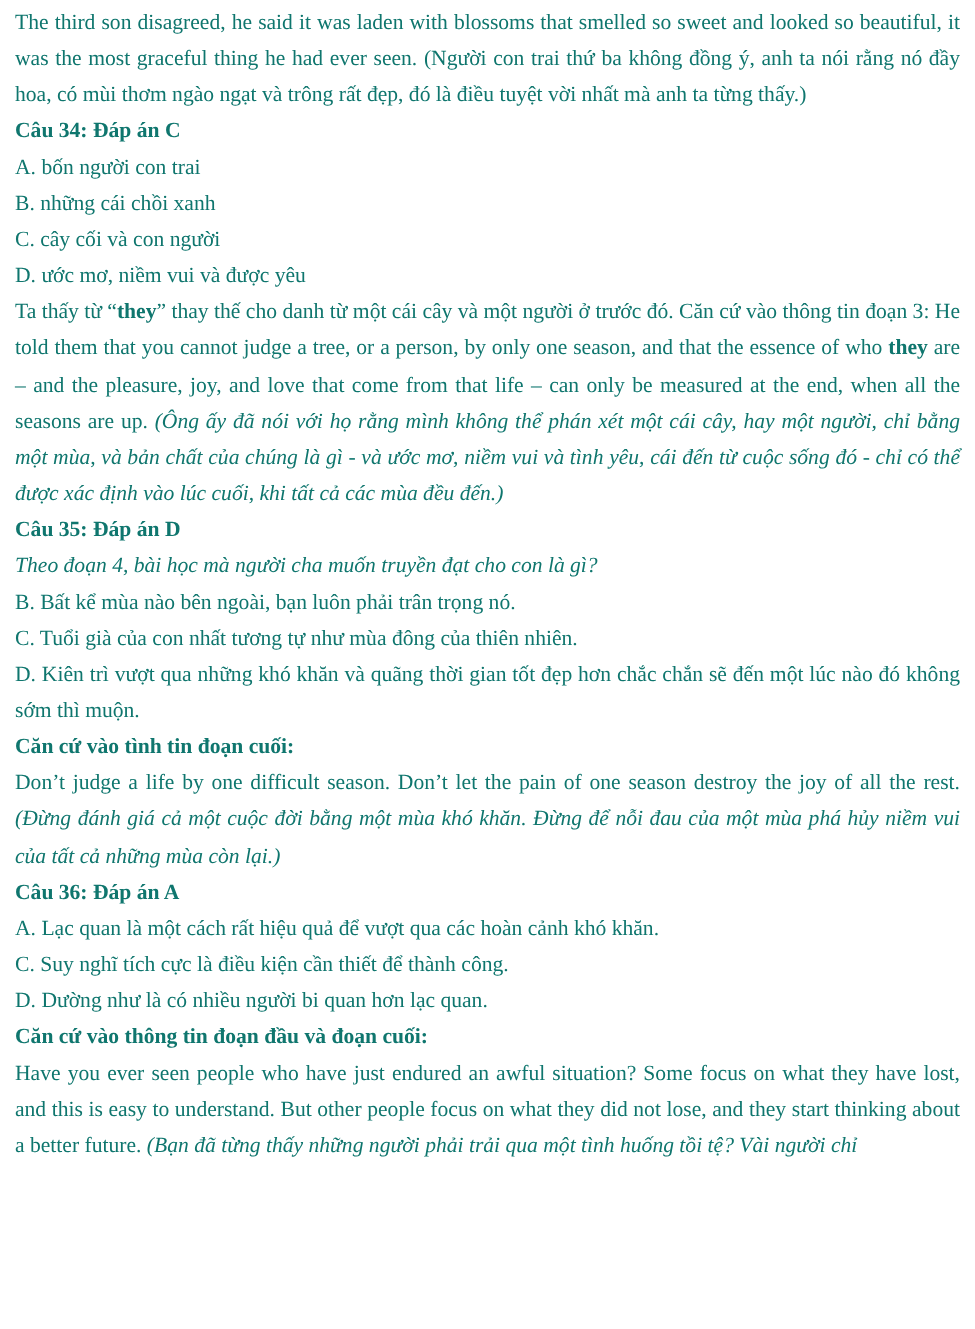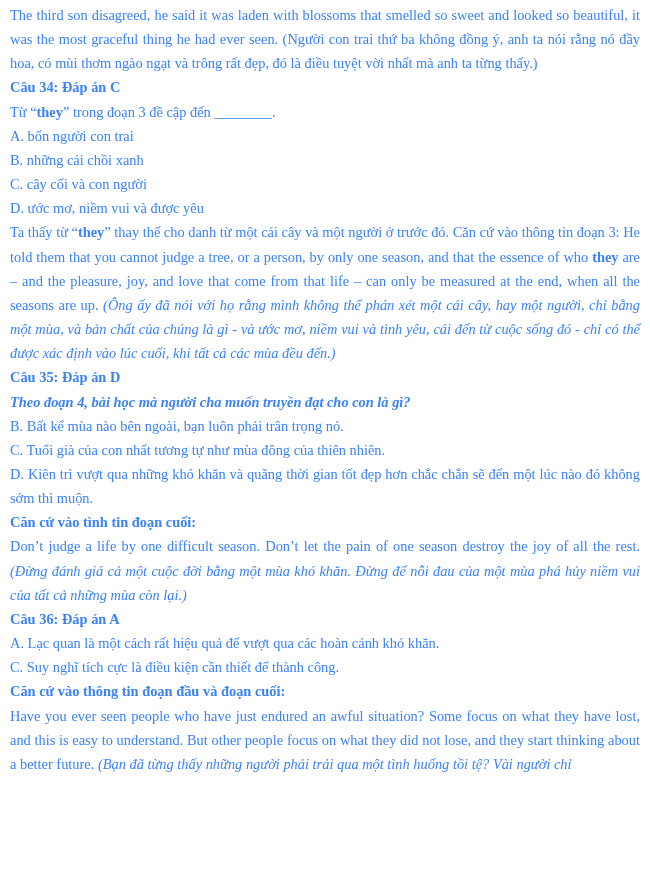--- a/index.html
+++ b/index.html
@@ -11,41 +11,40 @@
     width: 650px;
     height: 886px;
     overflow: hidden;
   }
   .page {
     box-sizing: border-box;
     width: 650px;
     padding: 3px 10px 0 10px;
     font-family: "Liberation Serif", "DejaVu Serif", serif;
     font-size: 14.4px;
-    color: #3b82f6;
+    color: #0f766e;
   }
   .page p {
     margin: 0;
     line-height: 24.15px;
   }
   .justify { text-align: justify; }
   .b  { font-weight: bold; }
   .i  { font-style: italic; }
-  .bi { font-weight: bold; font-style: italic; }
+  .bi { font-weight: normal; font-style: italic; }
 </style>
 </head>
 <body>
 
 <div class="page">
 
   <p class="justify"><span>The third son disagreed, he said it was laden with blossoms that smelled so sweet and looked so beautiful, it was the most graceful thing he had ever seen. </span><span>(Người con trai thứ ba không đồng ý, anh ta nói rằng nó đầy hoa, có mùi thơm ngào ngạt và trông rất đẹp, đó là điều tuyệt vời nhất mà anh ta từng thấy.)</span></p>
 
   <p class="b">Câu 34: Đáp án C</p>
 
-  <p><span>Từ “</span><span class="b">they</span><span>” trong đoạn 3 đề cập đến ________.</span></p>
 
   <p>A. bốn người con trai</p>
   <p>B. những cái chồi xanh</p>
   <p>C. cây cối và con người</p>
   <p>D. ước mơ, niềm vui và được yêu</p>
 
   <p class="justify"><span>Ta thấy từ “</span><span class="b">they</span><span>” thay thế cho danh từ một cái cây và một người ở trước đó. Căn cứ vào thông tin đoạn 3: He told them that you cannot judge a tree, or a person, by only one season, and that the essence of who </span><span class="b">they</span><span> are – and the pleasure, joy, and love that come from that life – can only be measured at the end, when all the seasons are up. </span><span class="i">(Ông ấy đã nói với họ rằng mình không thể phán xét một cái cây, hay một người, chỉ bằng một mùa, và bản chất của chúng là gì - và ước mơ, niềm vui và tình yêu, cái đến từ cuộc sống đó - chỉ có thể được xác định vào lúc cuối, khi tất cả các mùa đều đến.)</span></p>
 
   <p class="b">Câu 35: Đáp án D</p>
 
@@ -57,18 +56,19 @@
 
   <p class="b">Căn cứ vào tình tin đoạn cuối:</p>
 
   <p class="justify"><span>Don’t judge a life by one difficult season. Don’t let the pain of one season destroy the joy of all the rest.</span><span class="i">(Đừng đánh giá cả một cuộc đời bằng một mùa khó khăn. Đừng để nỗi đau của một mùa phá hủy niềm vui của tất cả những mùa còn lại.)</span></p>
 
   <p class="b">Câu 36: Đáp án A</p>
 
 
   <p>A. Lạc quan là một cách rất hiệu quả để vượt qua các hoàn cảnh khó khăn.</p>
   <p>C. Suy nghĩ tích cực là điều kiện cần thiết để thành công.</p>
+  <p>D. Dường như là có nhiều người bi quan hơn lạc quan.</p>
 
   <p class="b">Căn cứ vào thông tin đoạn đầu và đoạn cuối:</p>
 
   <p class="justify"><span>Have you ever seen people who have just endured an awful situation? Some focus on what they have lost, and this is easy to understand. But other people focus on what they did not lose, and they start thinking about a better future. </span><span class="i">(Bạn đã từng thấy những người phải trải qua một tình huống tồi tệ? Vài người chỉ</span></p>
 
 </div>
 
 </body></html>

